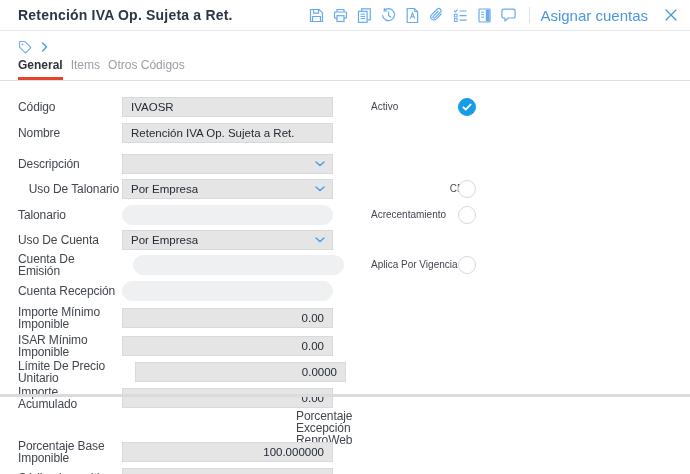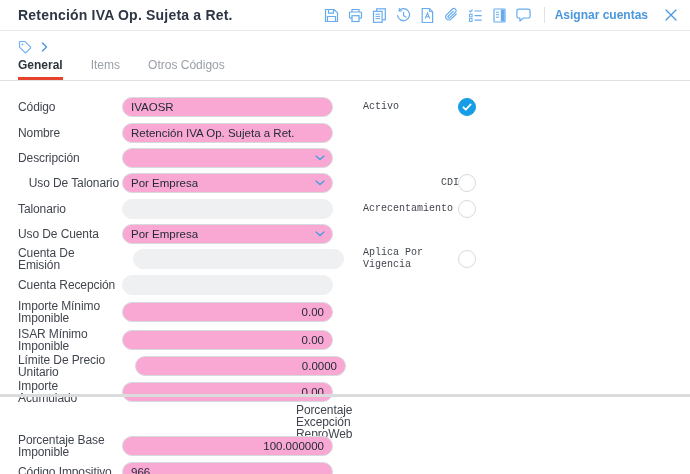--- a/index.html
+++ b/index.html
@@ -9,50 +9,50 @@
 
   
   header { display:flex; align-items:center; height:31px; padding:0 12px 0 18px;
     border-bottom:1px solid #e7e9eb; }
   .title { font-size:14px; font-weight:600; color:#2d3644; letter-spacing:.2px; flex:1;
     white-space:nowrap; }
   .toolbar { display:flex; align-items:center; }
   .tbicon { width:17px; height:17px; margin-left:7px; display:inline-flex; cursor:pointer; }
   .tbicon svg { width:17px; height:17px; }
   .tbsep { width:1px; height:16px; background:#e0e3e6; margin:0 10px 0 12px; }
-  .assign-link { font-size:12px; color:#4a97dd; cursor:pointer; text-decoration:none;
-    white-space:nowrap;font-weight:bold; }
+  .assign-link { font-size:15px; color:#4a97dd; cursor:pointer; text-decoration:none;
+    white-space:nowrap; }
   .close-btn { margin-left:16px; width:14px; height:14px; display:inline-flex; cursor:pointer; }
 
   
   .crumb { display:flex; align-items:center; gap:9px; padding:9px 0 4px 18px; height:27px; }
   .crumb .tag { width:14px; height:14px; display:inline-flex; cursor:pointer; }
   .crumb .chev { width:8px; height:10px; display:inline-flex; cursor:pointer; }
 
   
-  .tabbar { display:flex; gap:28px; padding:0 18px; border-bottom:1px solid #dde0e3; height:23px; }
+  .tabbar { display:flex; gap:8px; padding:0 18px; border-bottom:1px solid #dde0e3; height:23px; }
   .tab { font-size:12px; color:#9aa0a7; padding-bottom:5px; border-bottom:3px solid transparent;
     cursor:pointer; white-space:nowrap; }
   .tab.active { color:#2f353c; font-weight:700; border-bottom-color:#e5432c; }
 
   
   .form { padding:13px 0 0 18px; }
   .frow { position:relative; display:flex; align-items:center; width:660px; }
   .flabel { width:104px; flex:0 0 104px; font-size:12px; line-height:12px; color:#41464e;
     letter-spacing:-.1px; padding-right:3px; }
-  .finput, .fselect { width:211px; height:20px; border:1px solid #d7dadd; border-radius:10px;
-    background:#f9a8d4; font-family:"Liberation Sans",sans-serif; font-size:11.5px; color:#232b38;
+  .finput, .fselect { width:211px; height:20px; border:1px solid #d7dadd; border-radius:0;
+    background:#e5e5e5; font-family:"Liberation Sans",sans-serif; font-size:11.5px; color:#232b38;
     padding:0 8px; outline:none; }
   .finput.right { text-align:right; }
   .finput:disabled { background:#eef0f2; border-color:#eef0f2; border-radius:10px; }
   .fselect { display:flex; align-items:center; justify-content:space-between; cursor:pointer;
     padding:0 7px 0 8px; }
   .fselect .selval { overflow:hidden; white-space:nowrap; }
-  .rlabel { position:absolute; left:345px; top:50%; transform:translateY(-50%); width:96px;
-    font-size:10px; line-height:12px; color:#41464e;font-family:Liberation Mono, monospace; }
+  .rlabel { position:absolute; left:353px; top:50%; transform:translateY(-50%); width:96px;
+    font-size:10px; line-height:12px; color:#41464e; }
   .rcheck { position:absolute; left:440px; top:50%; transform:translateY(-50%); width:18px;
     height:18px; border-radius:50%; border:1px solid #d7dadd; background:#fff; cursor:pointer;
     display:flex; align-items:center; justify-content:center; }
   .rcheck.checked { background:#179ce6; border-color:#179ce6; }
   .rcheck svg { width:12px; height:12px; }
 
   .bottom-strip { position:absolute; left:0; bottom:0; width:690px; height:3px; background:#d9dbdd; }
 </style>
 </head>
 <body>
@@ -175,21 +175,21 @@
         <span class="rcheck checked">
           <svg viewBox="0 0 12 12">
             <path d="M2.4 6.3l2.4 2.4 4.8-5.2" fill="none" stroke="#fff" stroke-width="1.8" stroke-linecap="round" stroke-linejoin="round"></path>
           </svg>
         </span>
       </div>
       <div class="frow" style="height: 25px;">
         <label class="flabel">Nombre</label>
         <input class="finput" value="Retención IVA Op. Sujeta a Ret." style="">
       </div>
-      <div class="frow" style="height: 25px;">
+      <div class="frow" style="height: 25px; margin-top: 6px;">
         <label class="flabel">Descripción</label>
         <div class="fselect">
           <span class="selval"></span>
           <span style="display: inline-flex;">
             <svg viewBox="0 0 10 6" width="10" height="6">
               <path d="M1 1l4 3.6L9 1" fill="none" stroke="#4a9be4" stroke-width="1.3" stroke-linecap="round"></path>
             </svg>
           </span>
         </div>
       </div>

